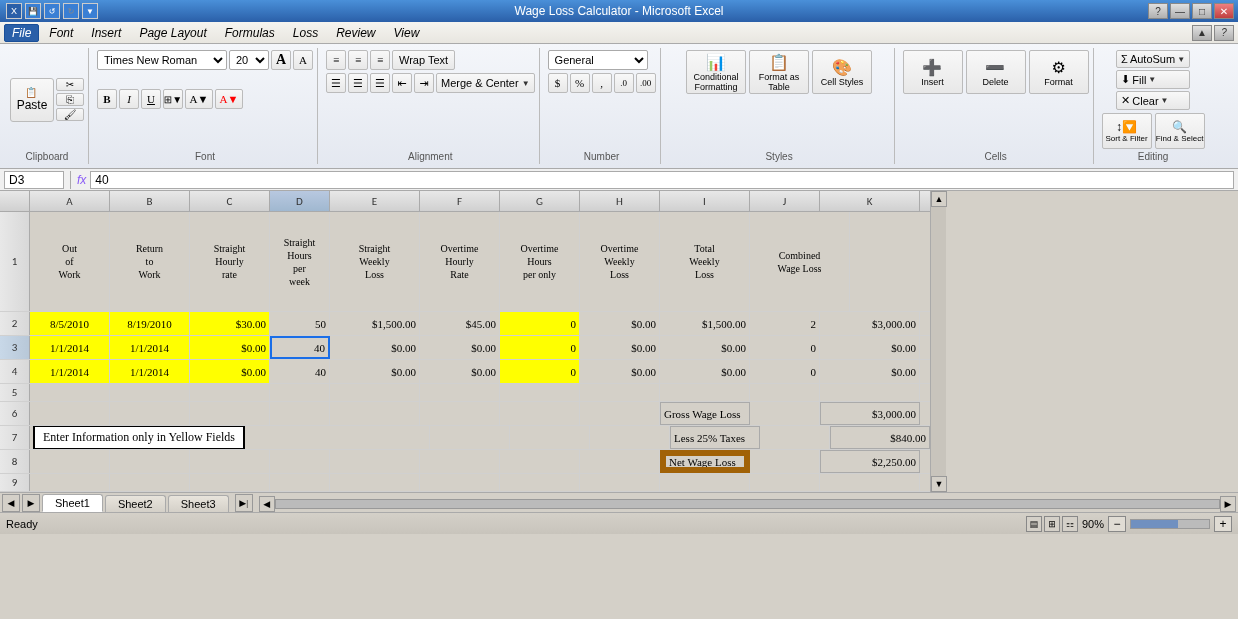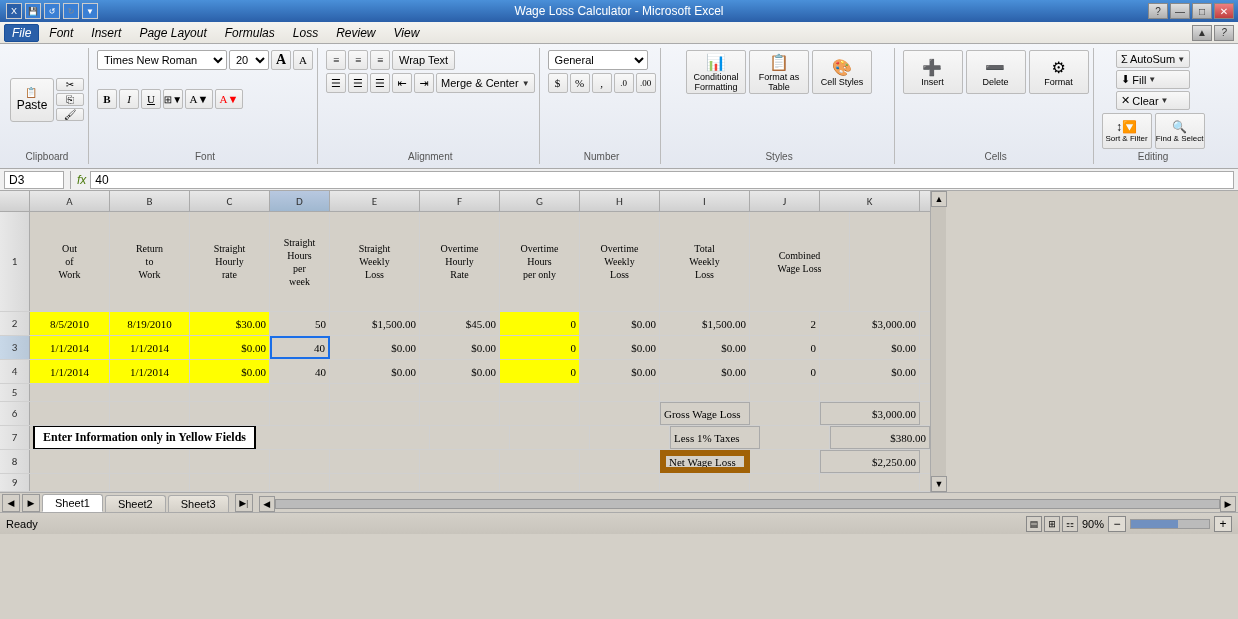--- a/index.html
+++ b/index.html
@@ -183,21 +183,21 @@
       font-size: 12px;
     }
     .cell-ref {
       width: 60px; height: 18px;
       border: 1px solid #aaa;
       background: white;
       padding: 0 4px;
       font-family: 'Segoe UI', Arial; font-size: 12px;
     }
     .formula-divider { width: 1px; height: 18px; background: #aaa; margin: 0 2px; }
-    .fx-label { font-style: italic; font-size: 12px; color: #4d7c0f; }
+    .fx-label { font-style: italic; font-size: 12px; color: #8b5cf6; }
     .formula-input {
       flex: 1; height: 18px;
       border: none; background: white;
       border: 1px solid #aaa;
       padding: 0 4px;
       font-family: 'Segoe UI', Arial; font-size: 12px;
     }
 
     
     .col-header-row {
@@ -713,31 +713,31 @@
           <div class="cell col-f"></div>
           <div class="cell col-g"></div>
           <div class="cell col-h"></div>
           <div class="cell col-i text-left" style="border: 1px solid #aaa; font-size:11px;">Gross Wage Loss</div>
           <div class="cell col-j"></div>
           <div class="cell col-k text-right" style="border: 1px solid #aaa;">$3,000.00</div>
         </div>
 
         <div class="grid-row row-7">
           <div class="row-header">7</div>
-          <div class="cell" style="width:400px; min-width:400px;font-weight:bold;">
+          <div class="cell" style="width:400px; min-width:400px;">
             <div class="note-box">
               <span>Enter Information only in Yellow Fields</span>
             </div>
           </div>
           <div class="cell col-f"></div>
           <div class="cell col-g"></div>
           <div class="cell col-h"></div>
-          <div class="cell col-i text-left" style="border: 1px solid #aaa; font-size:11px;">Less 1% Taxes</div>
+          <div class="cell col-i text-left" style="border: 1px solid #aaa; font-size:11px;">Less 25% Taxes</div>
           <div class="cell col-j"></div>
-          <div class="cell col-k text-right" style="border: 1px solid #aaa;">$380.00</div>
+          <div class="cell col-k text-right" style="border: 1px solid #aaa;">$840.00</div>
         </div>
 
         <div class="grid-row row-8">
           <div class="row-header">8</div>
           <div class="cell col-a"></div>
           <div class="cell col-b"></div>
           <div class="cell col-c"></div>
           <div class="cell col-d"></div>
           <div class="cell col-e"></div>
           <div class="cell col-f"></div>

